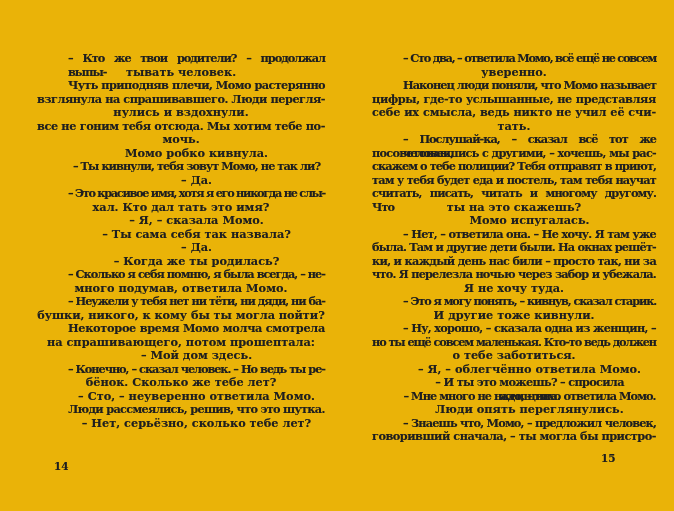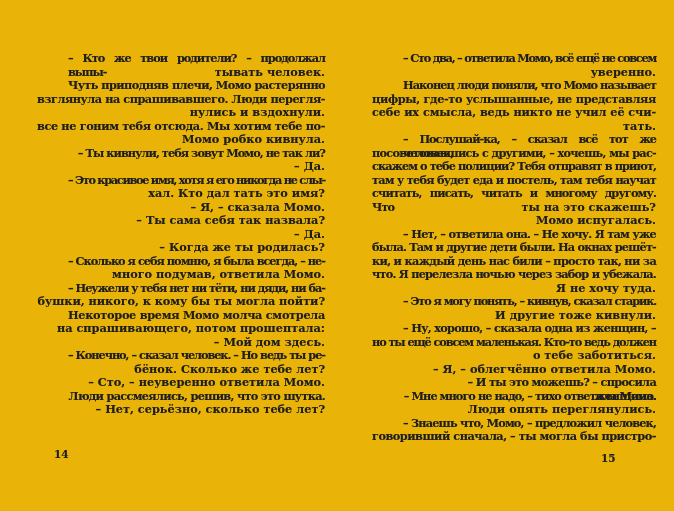--- a/index.html
+++ b/index.html
@@ -20,51 +20,52 @@
     top: 52px;
   }
   .page-left  { left: 37px;  width: 288px; }
   .page-right { left: 372px; width: 284px; }
   .line {
     height: 13.5px;
     line-height: 13.5px;
     font-size: 11.3px;
     font-weight: bold;
     color: #1f1f1f;
-    text-align: right;
+    text-align: center;
     white-space: normal;
     text-shadow: 0 0 0.5px rgba(40,40,40,0.45);
   }
   .line.indent { padding-left: 31px; }
   .line.just {
     text-align: justify;
     text-align-last: justify;
   }
   .folio {
     position: absolute;
     font-size: 10.5px;
     font-weight: bold;
     color: #1f1f1f;
     text-shadow: 0 0 0.5px rgba(40,40,40,0.45);
   }
-  .folio-left  { left: 54px;  top: 448px; }
+  .folio-left  { left: 54px;  top: 460px; }
   .folio-right { left: 601px; top: 452px; }
 </style>
 </head>
 <body>
 
 <div class="sheet">
   <section class="page page-left">
     <div class="text-block">
         <div class="line indent just" style="letter-spacing: -1px;">– Кто же твои родители? – продолжал выпы-</div>
         <div class="line">тывать человек.</div>
         <div class="line indent just" style="letter-spacing: -0.6px;">Чуть приподняв плечи, Момо растерянно</div>
         <div class="line just" style="letter-spacing: -0.5px;">взглянула на спрашивавшего. Люди перегля-</div>
         <div class="line">нулись и вздохнули.</div>
         <div class="line just" style="letter-spacing: -0.4px;">все не гоним тебя отсюда. Мы хотим тебе по-</div>
+        <div class="line">мочь.</div>
         <div class="line indent">Момо робко кивнула.</div>
         <div class="line indent" style="letter-spacing: -0.95px;">– Ты кивнули, тебя зовут Момо, не так ли?</div>
         <div class="line indent">– Да.</div>
         <div class="line indent just" style="letter-spacing: -1.3px;">– Это красивое имя, хотя я его никогда не слы-</div>
         <div class="line">хал. Кто дал тать это имя?</div>
         <div class="line indent">– Я, – сказала Момо.</div>
         <div class="line indent">– Ты сама себя так назвала?</div>
         <div class="line indent">– Да.</div>
         <div class="line indent">– Когда же ты родилась?</div>
         <div class="line indent just" style="letter-spacing: -1px;">– Сколько я себя помню, я была всегда, – не-</div>

